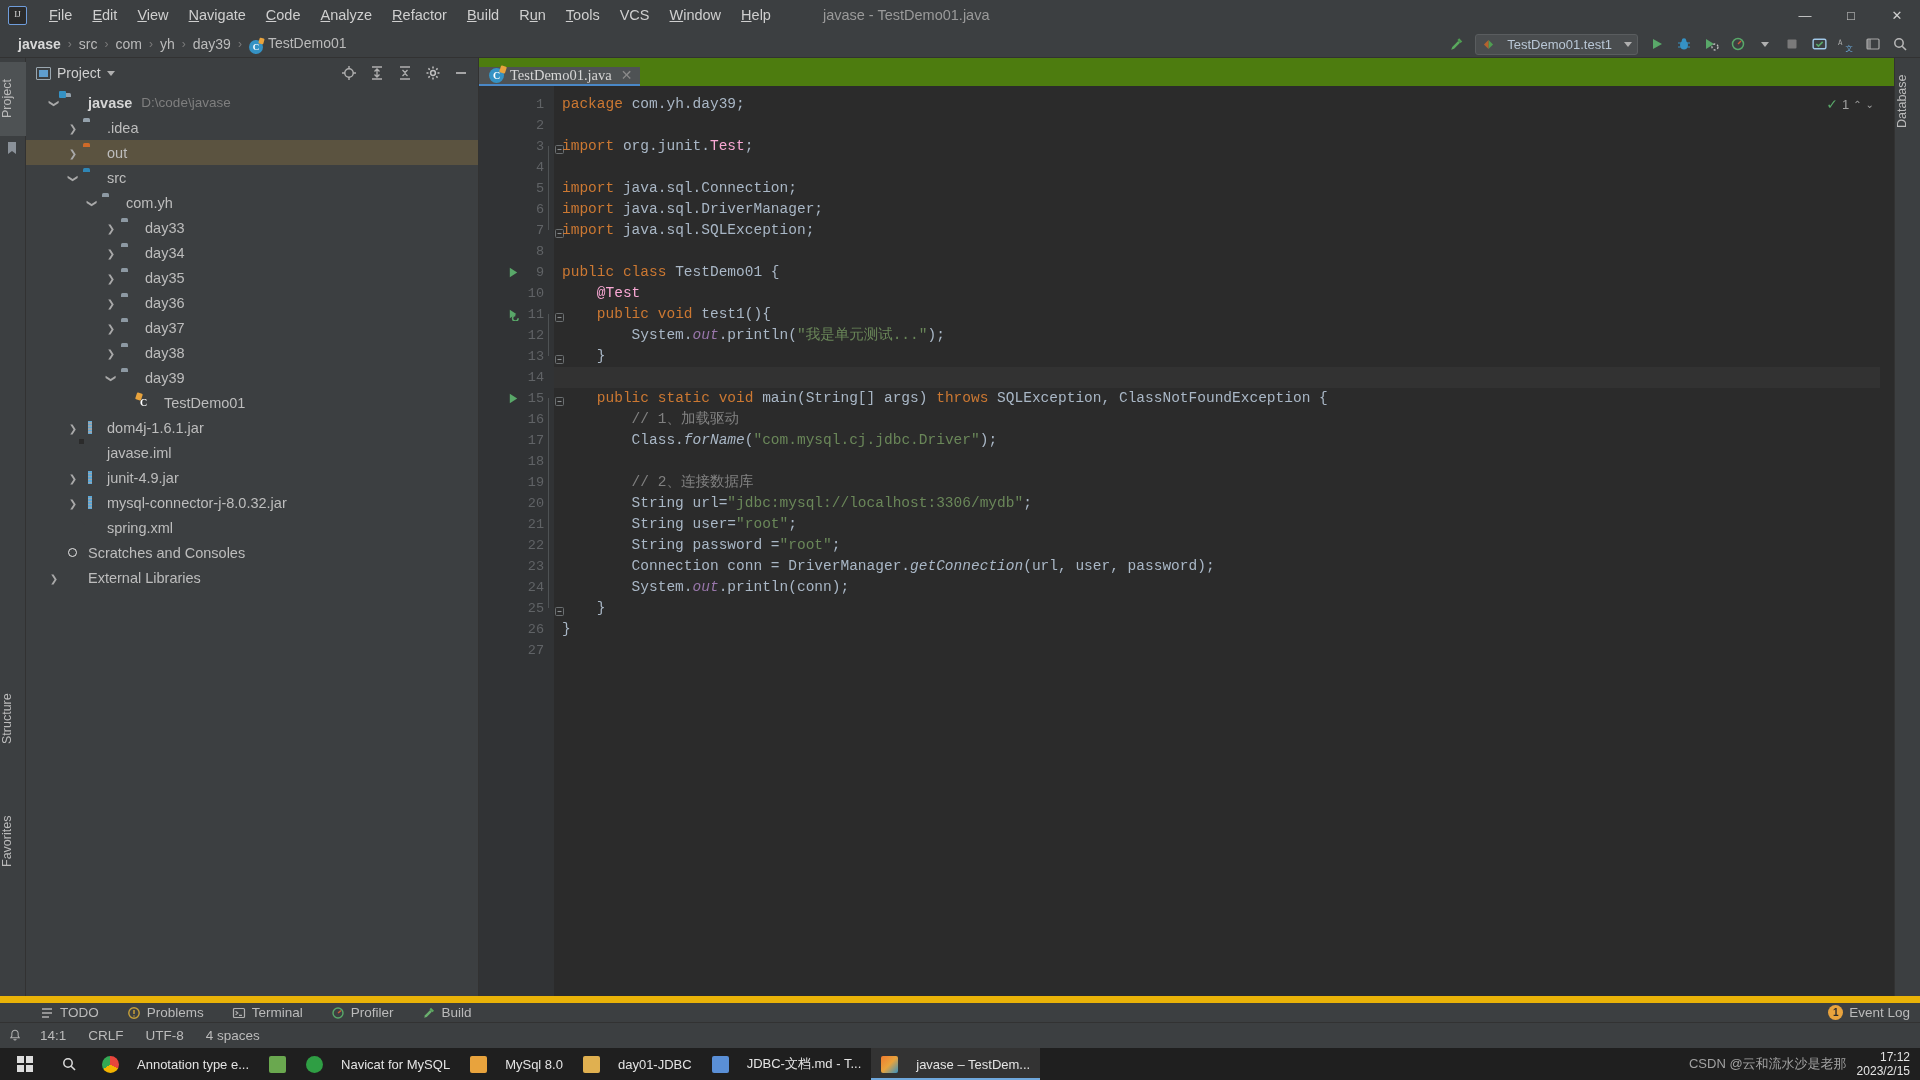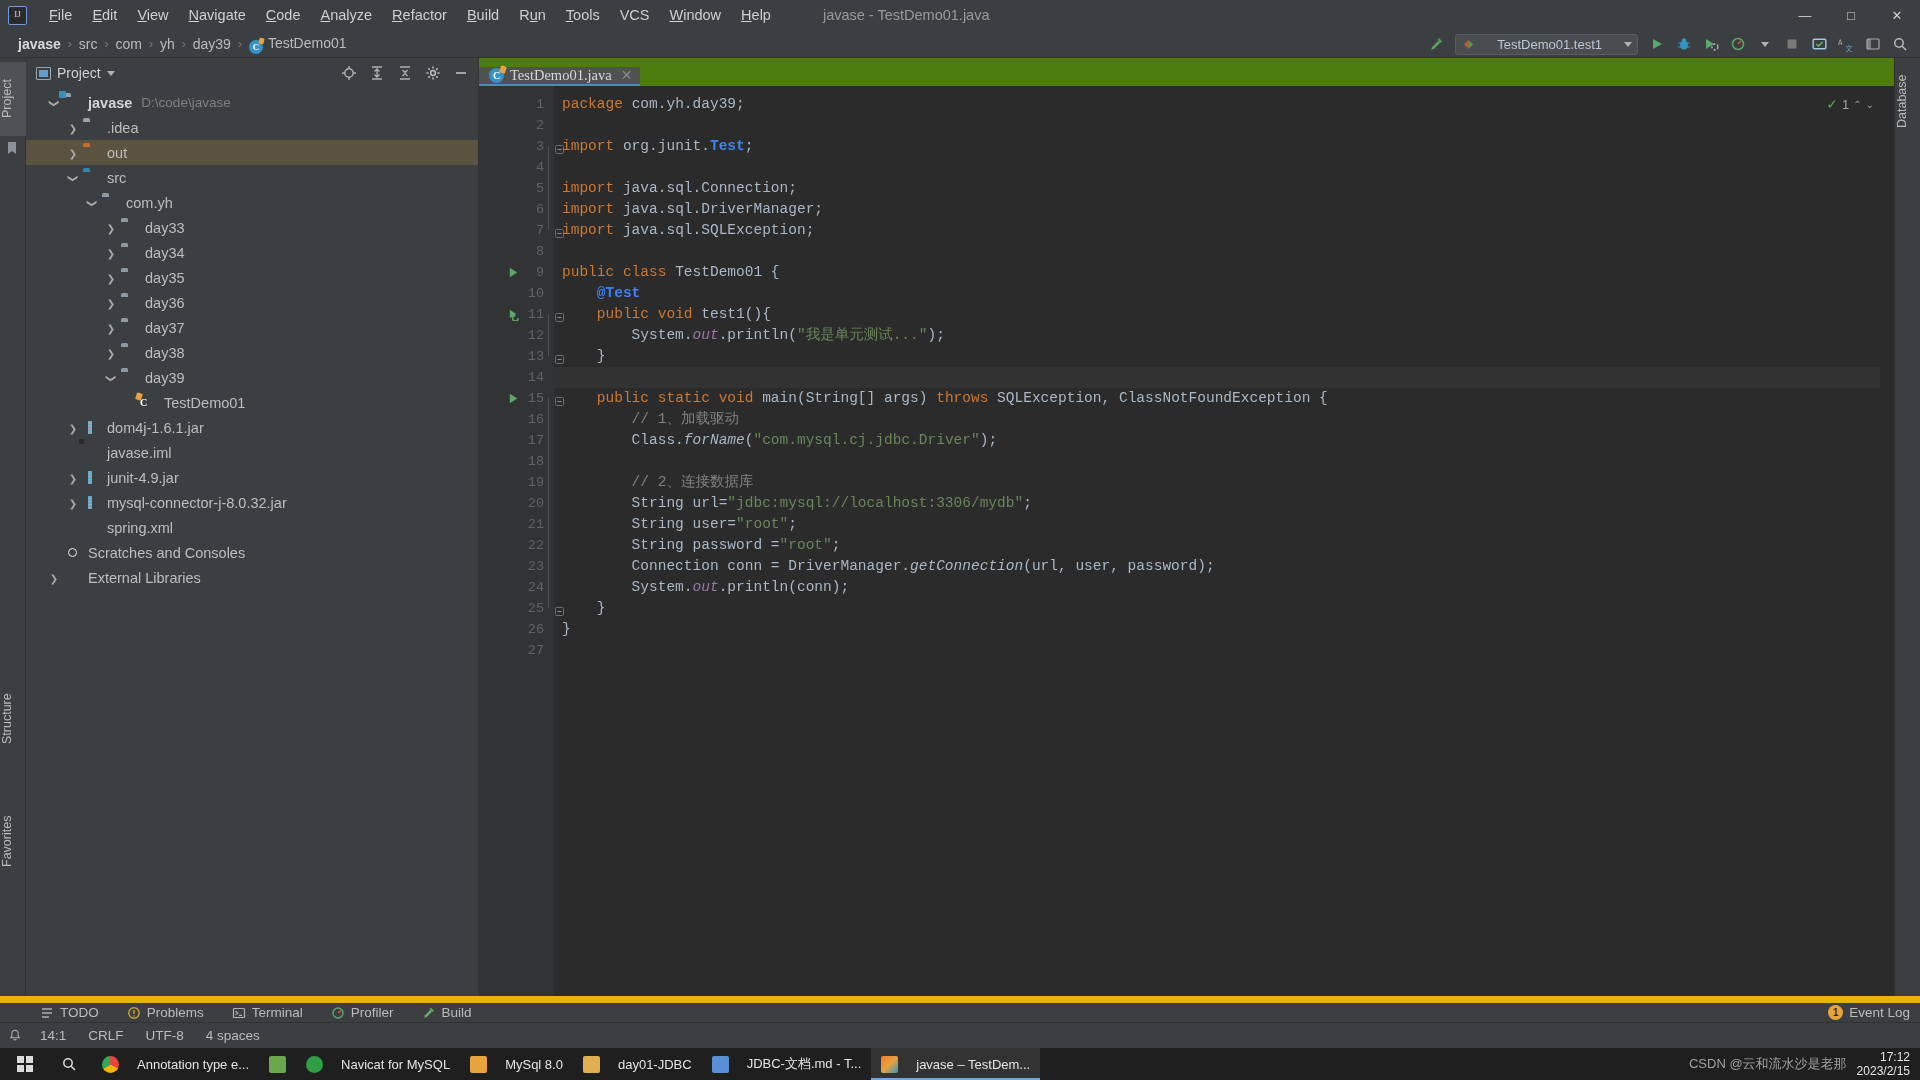--- a/index.html
+++ b/index.html
@@ -51,21 +51,21 @@
     background:#3592c4; color:#fff; font-size:9px; font-weight:bold;
     text-align:center; line-height:14px; margin-right:5px;
     position:relative; top:2px; font-family:"Liberation Serif", serif;
   }
   .crumb-cicon::after{
     content:""; position:absolute; right:-1px; top:-2px; width:5px; height:6px;
     background:#e8a33d; border-radius:1px; transform:rotate(15deg);
   }
   .nav-right { position:absolute; right:8px; top:0; height:28px; display:flex; align-items:center; gap:3px; }
   .runcfg {
-    height:21px; display:flex; align-items:center; gap:22px;
+    height:21px; display:flex; align-items:center; gap:12px;
     background:#4a4d4f; border:1px solid #5a5d5f; border-radius:3px;
     padding:0 5px 0 6px; margin:0 4px;
   }
   .runcfg-label { color:#b9c7d6; font-size:13px; white-space:nowrap; }
   .tb-ico { width:24px; height:22px; display:flex; align-items:center; justify-content:center; border-radius:3px; }
 
   
   .mainrow { flex:1 1 auto; display:flex; min-height:0; }
 
   
@@ -168,21 +168,21 @@
   .codearea {
     flex:1 1 auto; position:relative; padding-top:8px; overflow:hidden;
     font-family:"Liberation Mono", monospace; font-size:14.5px;
   }
   .cline { height:21px; line-height:21px; white-space:pre; padding-left:8px; color:#a9b7c6; }
   .cline.cur { background:#323232; }
   
   .kw { color:#cc7832; }
   .str { color:#6a8759; }
   .cmt { color:#808080; }
-  .ann { color:#3b82f6;font-weight:bold; }
+  .ann { color:#f9a8d4; }
   .fld { color:#9876aa; font-style:italic; }
   .stat { font-style:italic; }
 
   .right-rail {
     position:absolute; right:0; top:0; bottom:0; width:14px; background:#2b2b2b;
   }
   .insp-widget {
     position:absolute; right:20px; top:10px; display:flex; align-items:center; gap:4px;
     font-size:13px; color:#a0a0a0;
   }

